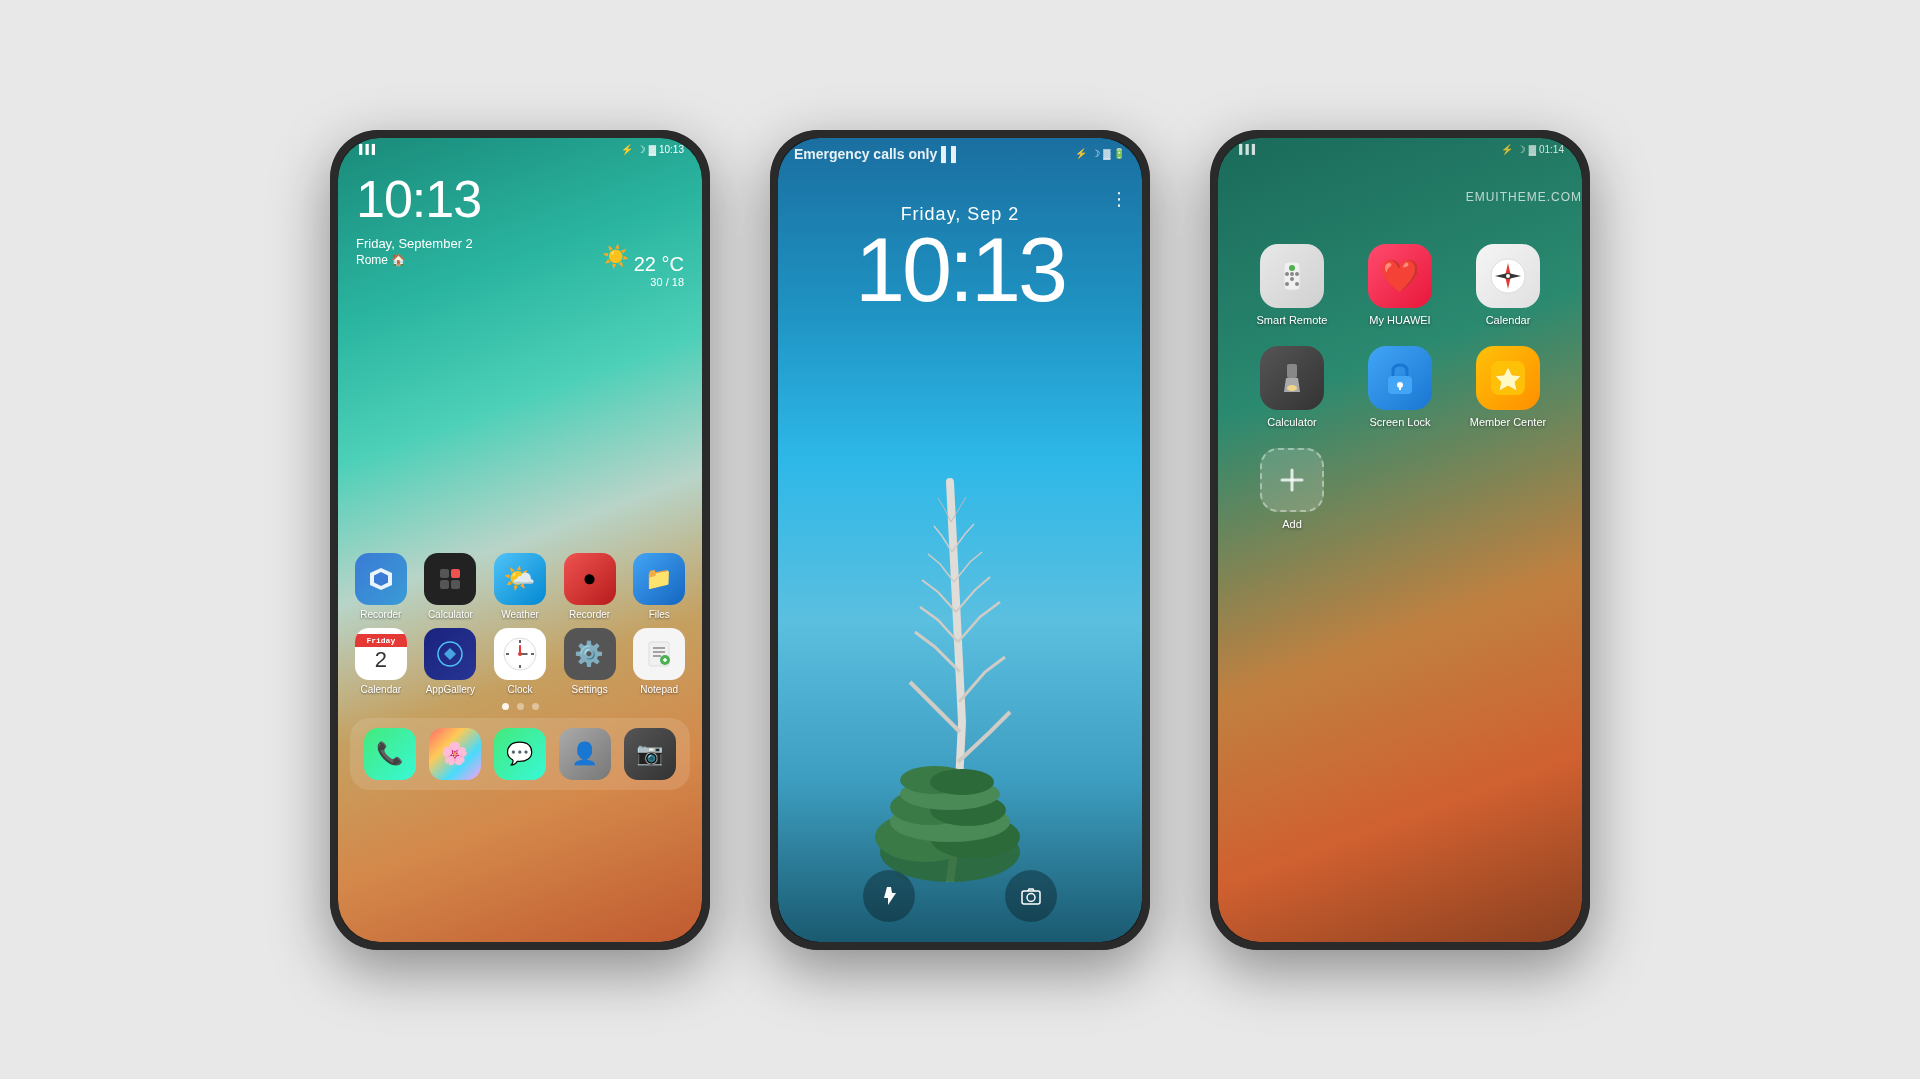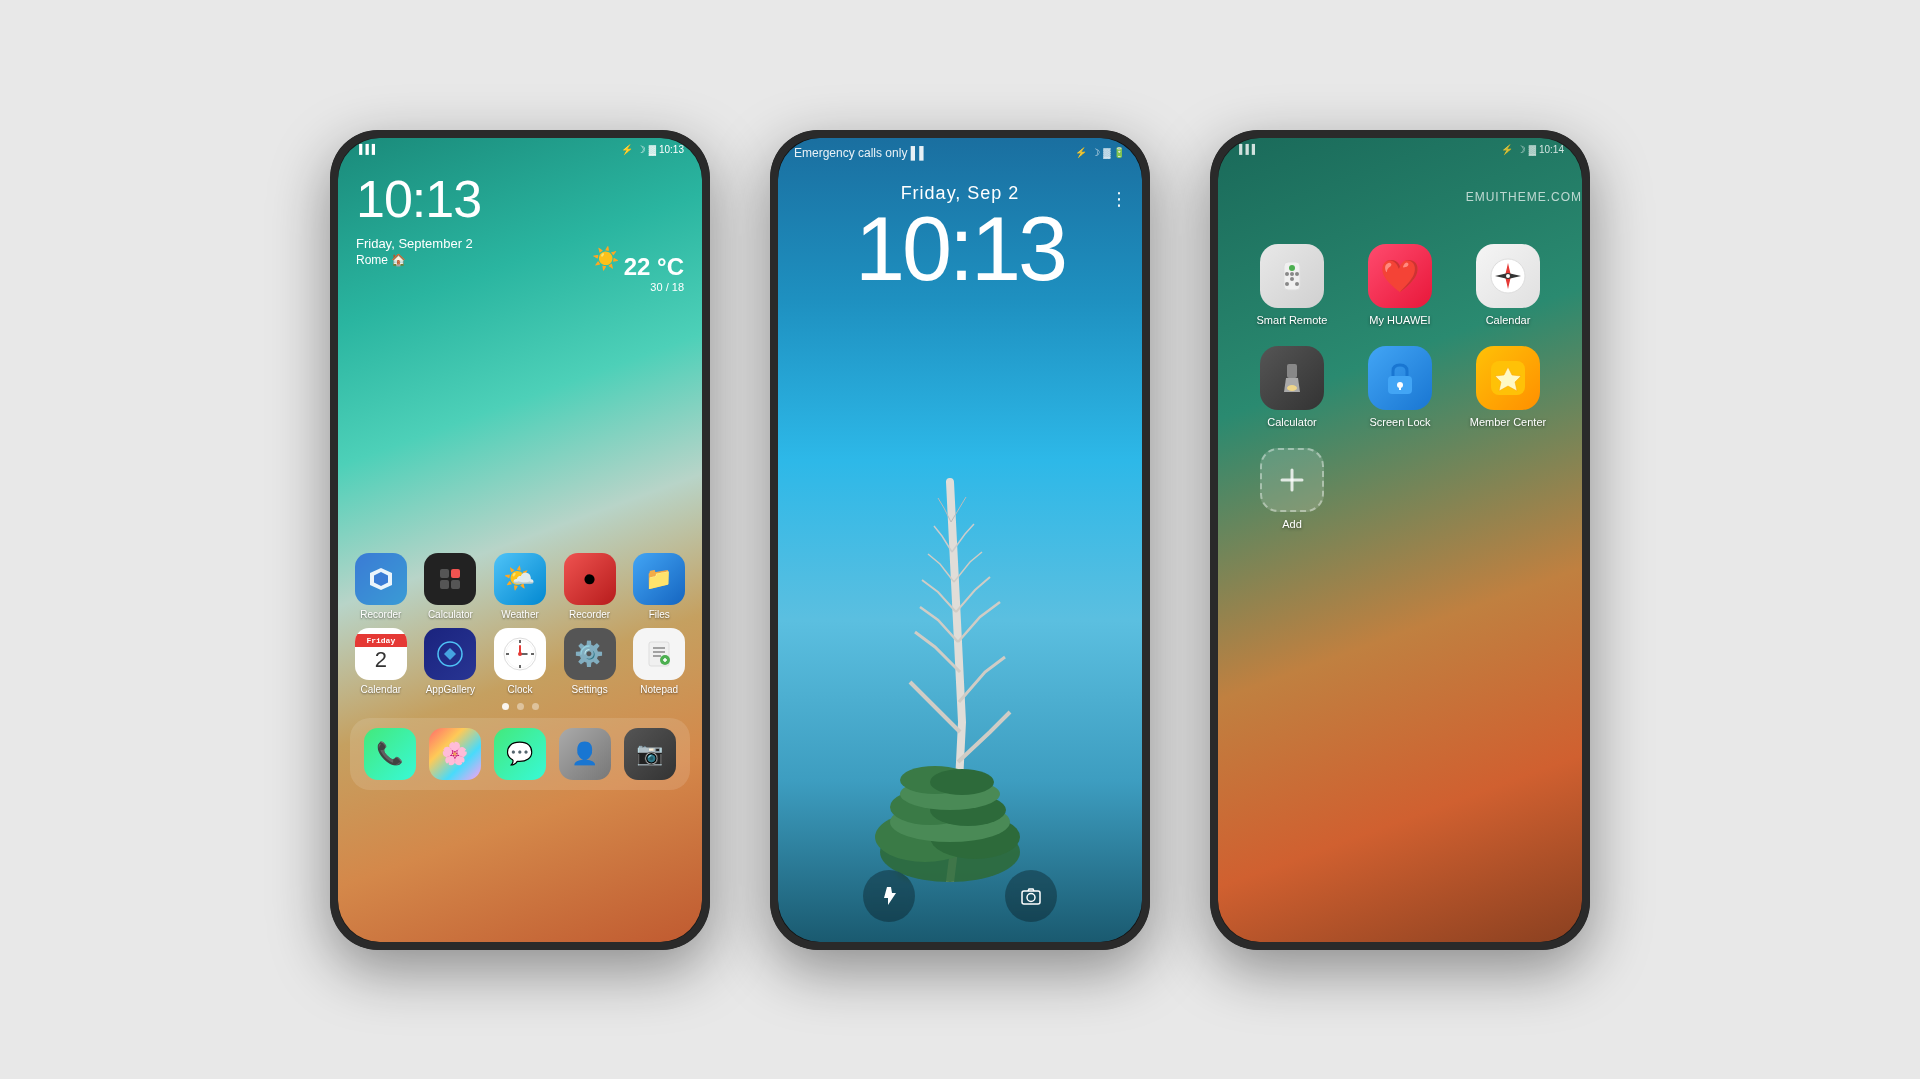--- a/index.html
+++ b/index.html
@@ -169,21 +169,21 @@
       justify-content: space-between;
       align-items: center;
       width: 100%;
       padding: 8px 16px 0;
       font-size: 10px;
       color: rgba(255,255,255,0.9);
     }
     .lock-clock-date {
       text-align: center;
       color: white;
-      margin-top: 23px;
+      margin-top: 42px;
     }
     .lock-date-text { font-size: 18px; font-weight: 300; letter-spacing: 1px; }
     .lock-time-text { font-size: 90px; font-weight: 300; letter-spacing: -3px; line-height: 1; }
 
     .tree-container {
       position: absolute;
       bottom: 60px;
       left: 50%;
       transform: translateX(-50%);
       width: 220px;
@@ -299,21 +299,21 @@
         <div class="clock-time">10:13</div>
         <div class="clock-date">Friday, September 2</div>
         <div class="clock-location">
           <span>Rome 🏠</span>
         </div>
       </div>
 
       <div class="weather-widget">
         <div style="display:flex;align-items:center;gap:4px;justify-content:flex-end;">
           <span style="font-size:22px;">☀️</span>
-          <span style="font-size:24px;font-weight:700;margin-top:15px;">22 °C</span>
+          <span style="font-size:20px;font-weight:400;margin-top:15px;">22 °C</span>
         </div>
         <div style="font-size:11px;text-align:right;">30 / 18</div>
       </div>
 
       <div class="app-grid">
 
         <div class="app-item">
           <div class="app-icon icon-optimizer">
             <svg width="28" height="28" viewBox="0 0 28 28">
                 <polygon points="14,3 25,8 25,20 14,25 3,20 3,8" fill="white" opacity="0.9"></polygon>
@@ -441,21 +441,21 @@
     </div>
   </div>
 </div>
 
 <div class="phone phone-2">
   <div class="phone-border"></div>
   <div class="phone-screen">
     <div class="phone2-bg">
 
       <div class="lock-status">
-        <span style="font-size:12px;">Emergency calls only ▌▌</span>
+        <span style="font-size:14px;font-weight:bold;">Emergency calls only ▌▌</span>
         <span style="display:flex;gap:3px;font-size:10px;">
           <span>⚡</span>
           <span>☽</span>
           <span>▓</span>
           <span>🔋</span>
         </span>
       </div>
 
       <div class="more-dots">⋮</div>
 
@@ -519,21 +519,21 @@
   <div class="phone-border"></div>
   <div class="phone-screen">
     <div class="phone3-bg">
 
       <div class="phone3-status">
         <span style="font-size:9px;">▐▐▐</span>
         <span style="display:flex;gap:3px;font-size:10px;">
           <span>⚡</span>
           <span>☽</span>
           <span>▓</span>
-          <span>10:14</span>
+          <span>01:14</span>
         </span>
       </div>
 
       <div class="drawer-title">EMUITHEME.COM</div>
 
       <div class="drawer-grid">
 
         <div class="drawer-item">
           <div class="drawer-icon icon-smart-remote">
             <svg width="36" height="36" viewBox="0 0 36 36">

